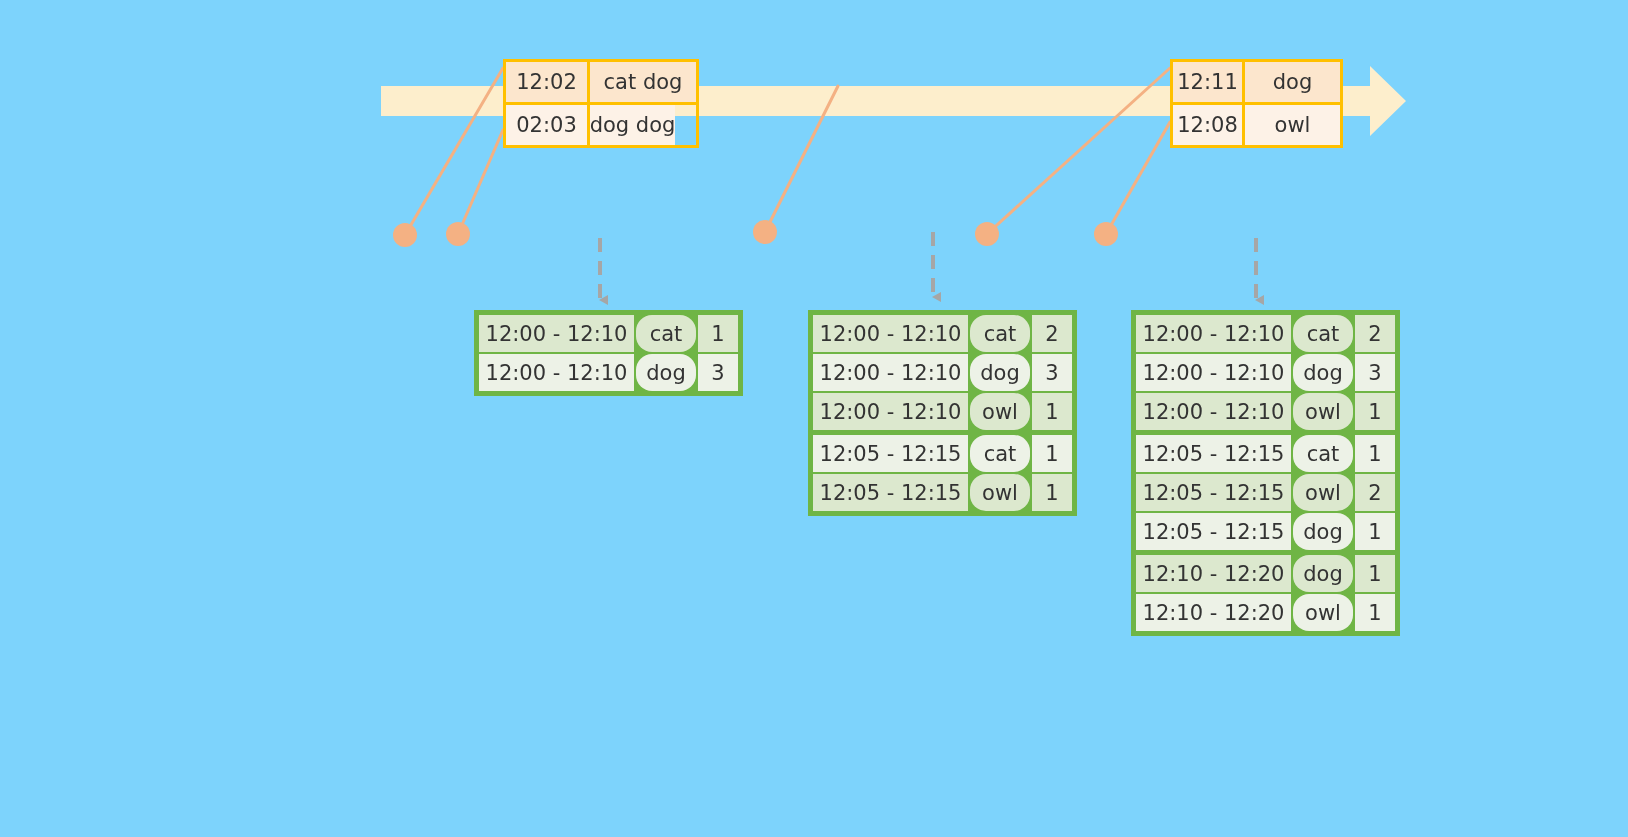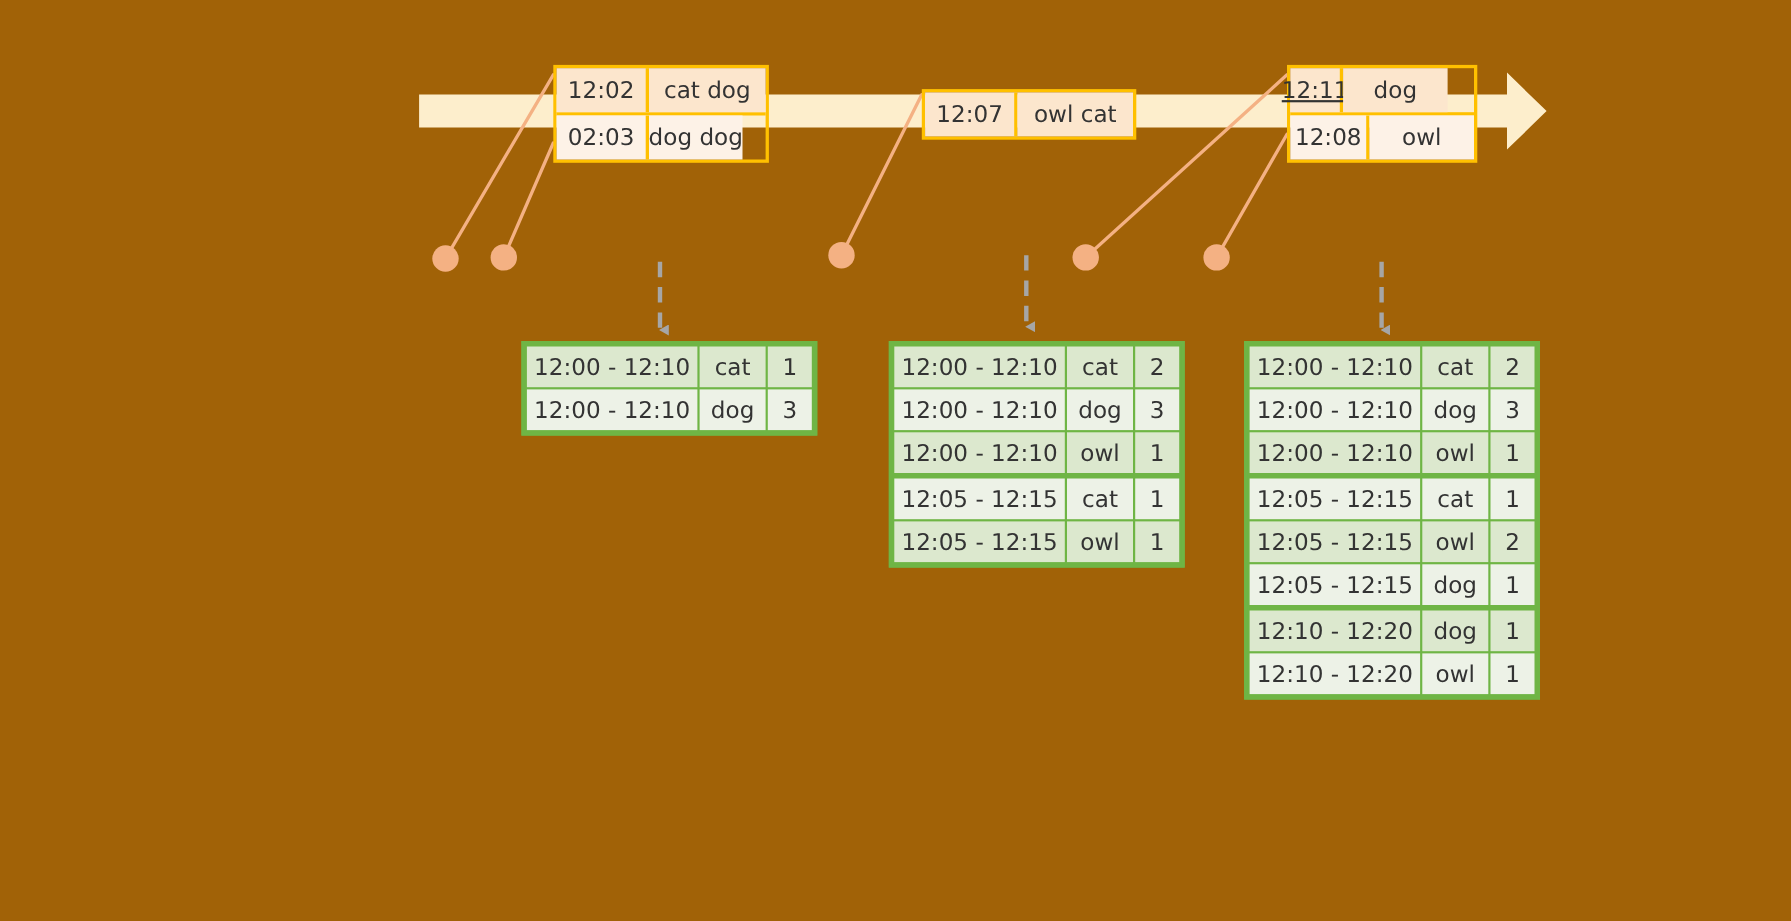--- a/index.html
+++ b/index.html
@@ -12,21 +12,21 @@
     height: 837px;
     position: relative;
     overflow: hidden;
     font-family: "DejaVu Sans", "Liberation Sans", sans-serif;
   }
   #stage {
     position: absolute;
     left: 0; top: 0;
     width: 1628px;
     height: 837px;
-    background: #a16207;
+    background: #7dd3fc;
   }
   svg#wires {
     position: absolute;
     left: 0; top: 0;
     width: 1628px;
     height: 837px;
     pointer-events: none;
   }
 
   
@@ -78,21 +78,21 @@
   .res-win, .res-key, .res-cnt {
     display: flex;
     align-items: center;
     justify-content: center;
     font-size: 21px;
     color: #333333;
     box-sizing: border-box;
     white-space: nowrap;
   }
   .res-win { margin-right: 2px; text-align: right; }
-  .res-key { margin-right: 2px; }
+  .res-key { margin-right: 2px; border-radius: 16px; }
   .res-row.shade-a .res-win,
   .res-row.shade-a .res-key,
   .res-row.shade-a .res-cnt { background: #dce8ce; }
   .res-row.shade-b .res-win,
   .res-row.shade-b .res-key,
   .res-row.shade-b .res-cnt { background: #edf2e7; }
   .res-row.group-break { margin-top: 5px; }
 </style>
 </head>
 <body>
@@ -137,30 +137,24 @@
     <div class="evt-row shade-a">
       <div class="evt-time" style="width:84px;">12:02</div>
       <div class="evt-payload" style="width:106px;">cat dog</div>
     </div>
     <div class="evt-row shade-b">
       <div class="evt-time" style="width:84px;">02:03</div>
       <div class="evt-payload" style="width:85px;">dog dog</div>
     </div>
   </div>
 
-  <div class="evt-box" style="left:838px; top:81px; width:195px;">
-    <div class="evt-row shade-a">
-      <div class="evt-time" style="width:84px;">12:07</div>
-      <div class="evt-payload" style="width:105px;">owl cat</div>
-    </div>
-  </div>
 
   <div class="evt-box" style="left:1170px; top:59px; width:173px;">
     <div class="evt-row shade-a">
-      <div class="evt-time" style="width:48px;text-decoration:underline;">12:11</div>
+      <div class="evt-time" style="width:72px;">12:11</div>
       <div class="evt-payload" style="width:95px;">dog</div>
     </div>
     <div class="evt-row shade-b">
       <div class="evt-time" style="width:72px;">12:08</div>
       <div class="evt-payload" style="width:95px;">owl</div>
     </div>
   </div>
 
   <div class="res-table" style="left:474px; top:310px;">
       <div class="res-row shade-a">

